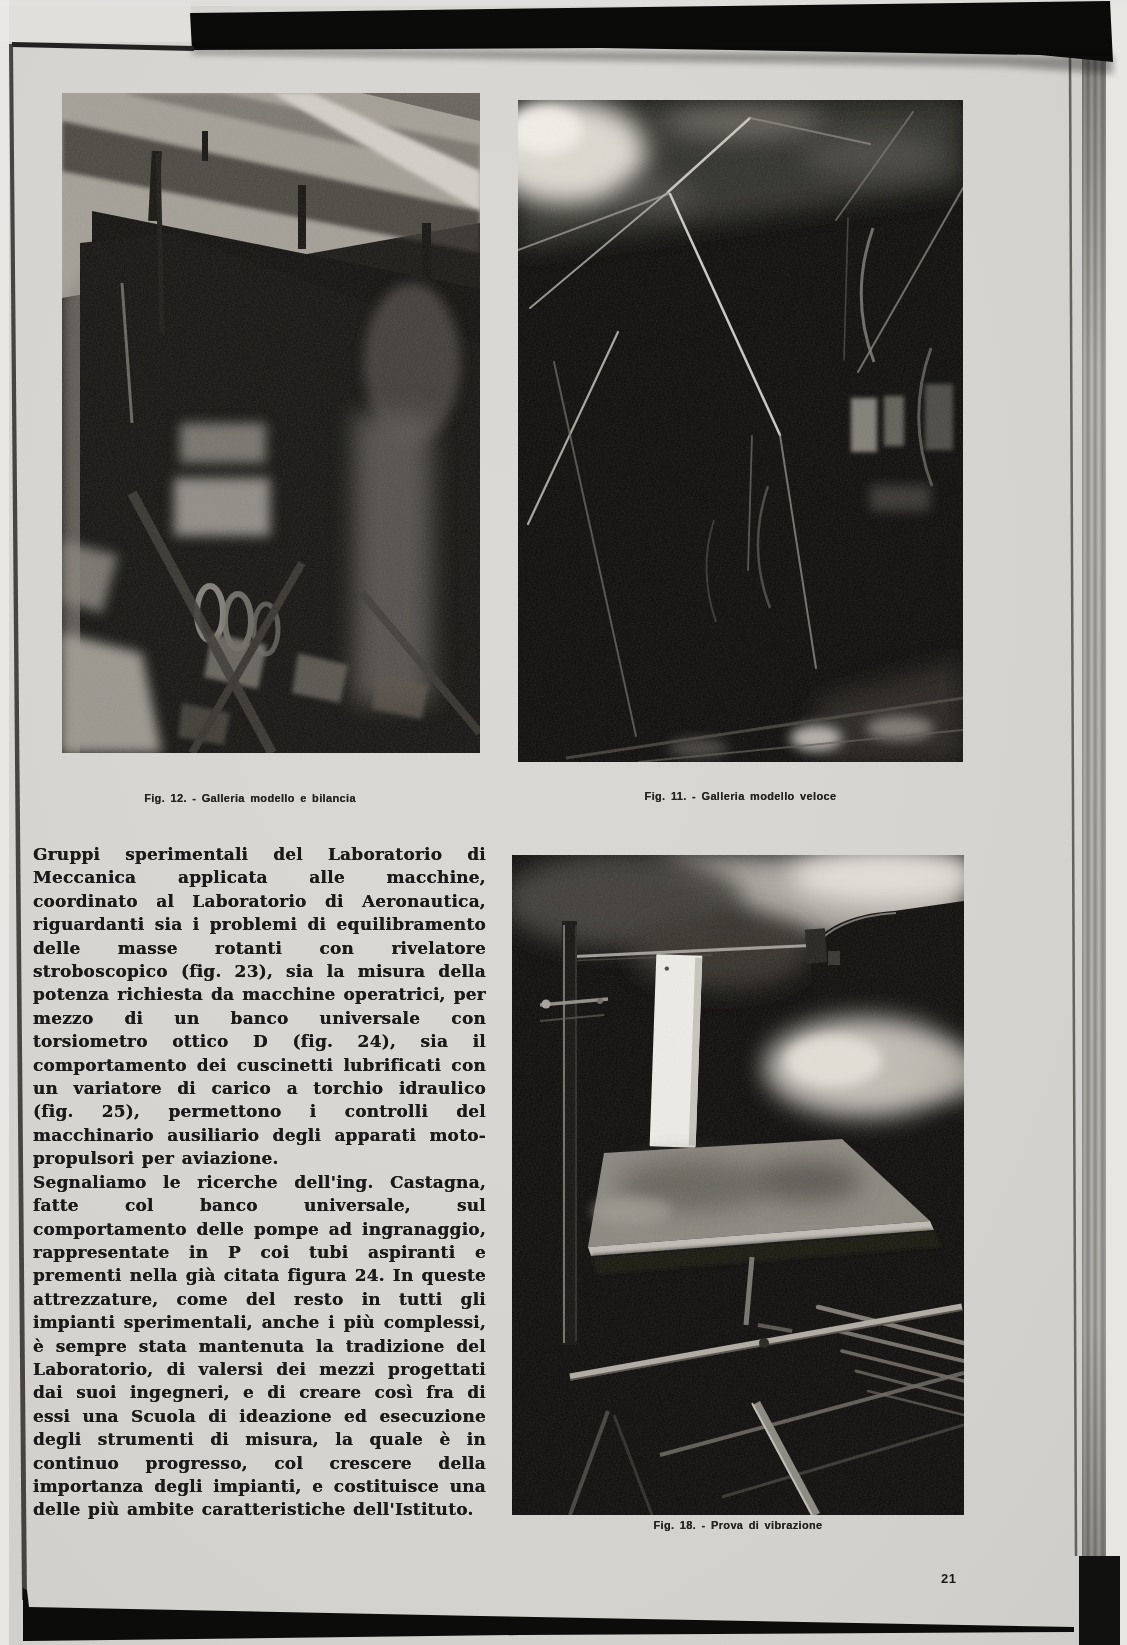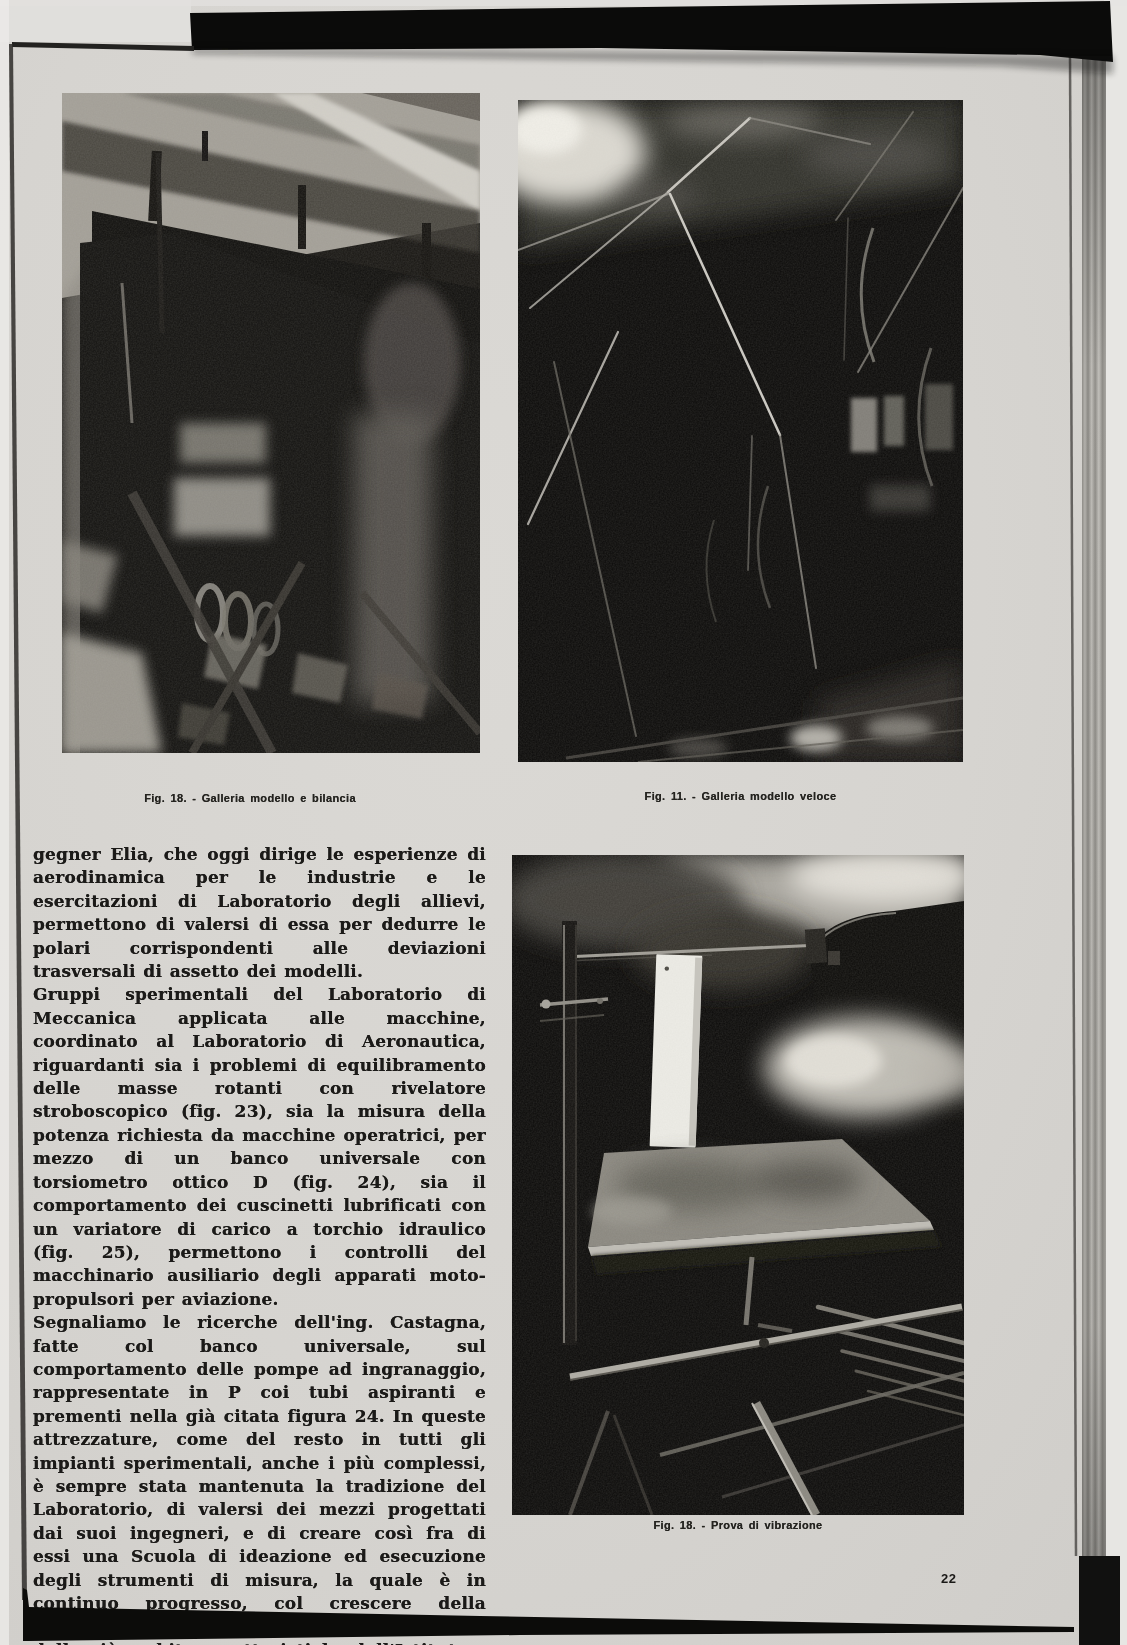--- a/index.html
+++ b/index.html
@@ -85,21 +85,21 @@
     <polygon points="236,560 286,572 278,610 230,600" fill="#605d56" opacity="0.85"></polygon>
     <polygon points="316,580 366,592 360,626 310,616" fill="#554f49" opacity="0.8"></polygon>
     <polygon points="120,610 168,620 162,652 116,644" fill="#4f4c45" opacity="0.7"></polygon>
   </g>
   <line x1="70" y1="400" x2="210" y2="660" stroke="#3b3833" stroke-width="10" opacity="0.9"></line>
   <line x1="240" y1="470" x2="130" y2="660" stroke="#35322d" stroke-width="8"></line>
   <line x1="300" y1="500" x2="418" y2="640" stroke="#3b3833" stroke-width="8" opacity="0.8"></line>
   <rect x="0" y="0" width="418" height="660" filter="url(#p1g)"></rect>
 </svg>
 </div>
-<p class="caption" style="left:40px;width:420px;top:781px;">Fig. 18. - Galleria modello e bilancia</p>
+<p class="caption" style="left:40px;width:420px;top:781px;">Fig. 12. - Galleria modello e bilancia</p>
 
 <div class="photo" style="left:518px;top:100px;width:445px;height:662px;">
 <svg viewBox="0 0 445 662" preserveAspectRatio="none">
   <defs>
     <filter id="p2b2" x="-30%" y="-30%" width="160%" height="160%">
           <feGaussianBlur stdDeviation="2"></feGaussianBlur>
         </filter>
     <filter id="p2b6" x="-40%" y="-40%" width="180%" height="180%">
           <feGaussianBlur stdDeviation="6"></feGaussianBlur>
         </filter>
@@ -149,21 +149,20 @@
   <ellipse cx="382" cy="628" rx="34" ry="12" fill="#8b8881" opacity="0.85" filter="url(#p2b6)"></ellipse>
   <ellipse cx="180" cy="648" rx="30" ry="10" fill="#5c5952" opacity="0.7" filter="url(#p2b6)"></ellipse>
   <line x1="48" y1="658" x2="445" y2="598" stroke="#4b4843" stroke-width="3" opacity="0.8"></line>
   <line x1="120" y1="662" x2="445" y2="630" stroke="#5c5952" stroke-width="2" opacity="0.7"></line>
   <rect x="0" y="0" width="445" height="662" filter="url(#p2g)"></rect>
 </svg>
 </div>
 <p class="caption" style="left:518px;width:445px;top:779px;">Fig. 11. - Galleria modello veloce</p>
 
 <div class="article">
-  <p>gegner Elia, che oggi dirige le esperienze di aerodinamica per le industrie e le esercitazioni di Laboratorio degli allievi, permettono di valersi di essa per dedurre le polari corrispondenti alle deviazioni trasversali di assetto dei modelli.</p>
   <p>Gruppi sperimentali del Laboratorio di Meccanica applicata alle macchine, coordinato al Laboratorio di Aeronautica, riguardanti sia i problemi di equilibramento delle masse rotanti con rivelatore stroboscopico (fig. 23), sia la misura della potenza richiesta da macchine operatrici, per mezzo di un banco universale con torsiometro ottico D (fig. 24), sia il comportamento dei cuscinetti lubrificati con un variatore di carico a torchio idraulico (fig. 25), permettono i controlli del macchinario ausiliario degli apparati moto-propulsori per aviazione.</p>
   <p>Segnaliamo le ricerche dell'ing. Castagna, fatte col banco universale, sul comportamento delle pompe ad ingranaggio, rappresentate in P coi tubi aspiranti e prementi nella già citata figura 24. In queste attrezzature, come del resto in tutti gli impianti sperimentali, anche i più complessi, è sempre stata mantenuta la tradizione del Laboratorio, di valersi dei mezzi progettati dai suoi ingegneri, e di creare così fra di essi una Scuola di ideazione ed esecuzione degli strumenti di misura, la quale è in continuo progresso, col crescere della importanza degli impianti, e costituisce una delle più ambite caratteristiche dell'Istituto.</p>
 </div>
 
 <div class="photo" style="left:512px;top:855px;width:452px;height:660px;">
 <svg viewBox="0 0 452 660" preserveAspectRatio="none">
   <defs>
     <filter id="p3b2" x="-30%" y="-30%" width="160%" height="160%">
           <feGaussianBlur stdDeviation="2"></feGaussianBlur>
         </filter>
@@ -226,21 +225,21 @@
   <line x1="210" y1="642" x2="452" y2="570" stroke="#474440" stroke-width="3" opacity="0.7"></line>
   <line x1="244" y1="548" x2="304" y2="660" stroke="#8a877f" stroke-width="9"></line>
   <line x1="240" y1="548" x2="300" y2="660" stroke="#c6c3bc" stroke-width="2" opacity="0.9"></line>
   <line x1="96" y1="556" x2="58" y2="660" stroke="#534f49" stroke-width="4" opacity="0.8"></line>
   <line x1="102" y1="560" x2="140" y2="660" stroke="#3d3a35" stroke-width="3" opacity="0.7"></line>
   <rect x="0" y="0" width="452" height="660" filter="url(#p3g)"></rect>
 </svg>
 </div>
 <p class="caption" style="left:512px;width:452px;top:1508px;">Fig. 18. - Prova di vibrazione</p>
 
-<span class="pagenum">22</span>
+<span class="pagenum">21</span>
 
 <svg class="artifacts" viewBox="0 0 1127 1645">
   <defs>
     <linearGradient id="edgeStripes" x1="0" y1="0" x2="1" y2="0">
       <stop offset="0" stop-color="#8f8d88"></stop>
         <stop offset="0.12" stop-color="#b3b1ac"></stop>
       <stop offset="0.25" stop-color="#8a8883"></stop>
         <stop offset="0.4" stop-color="#bdbbb6"></stop>
       <stop offset="0.55" stop-color="#908e89"></stop>
         <stop offset="0.7" stop-color="#c1bfba"></stop>

